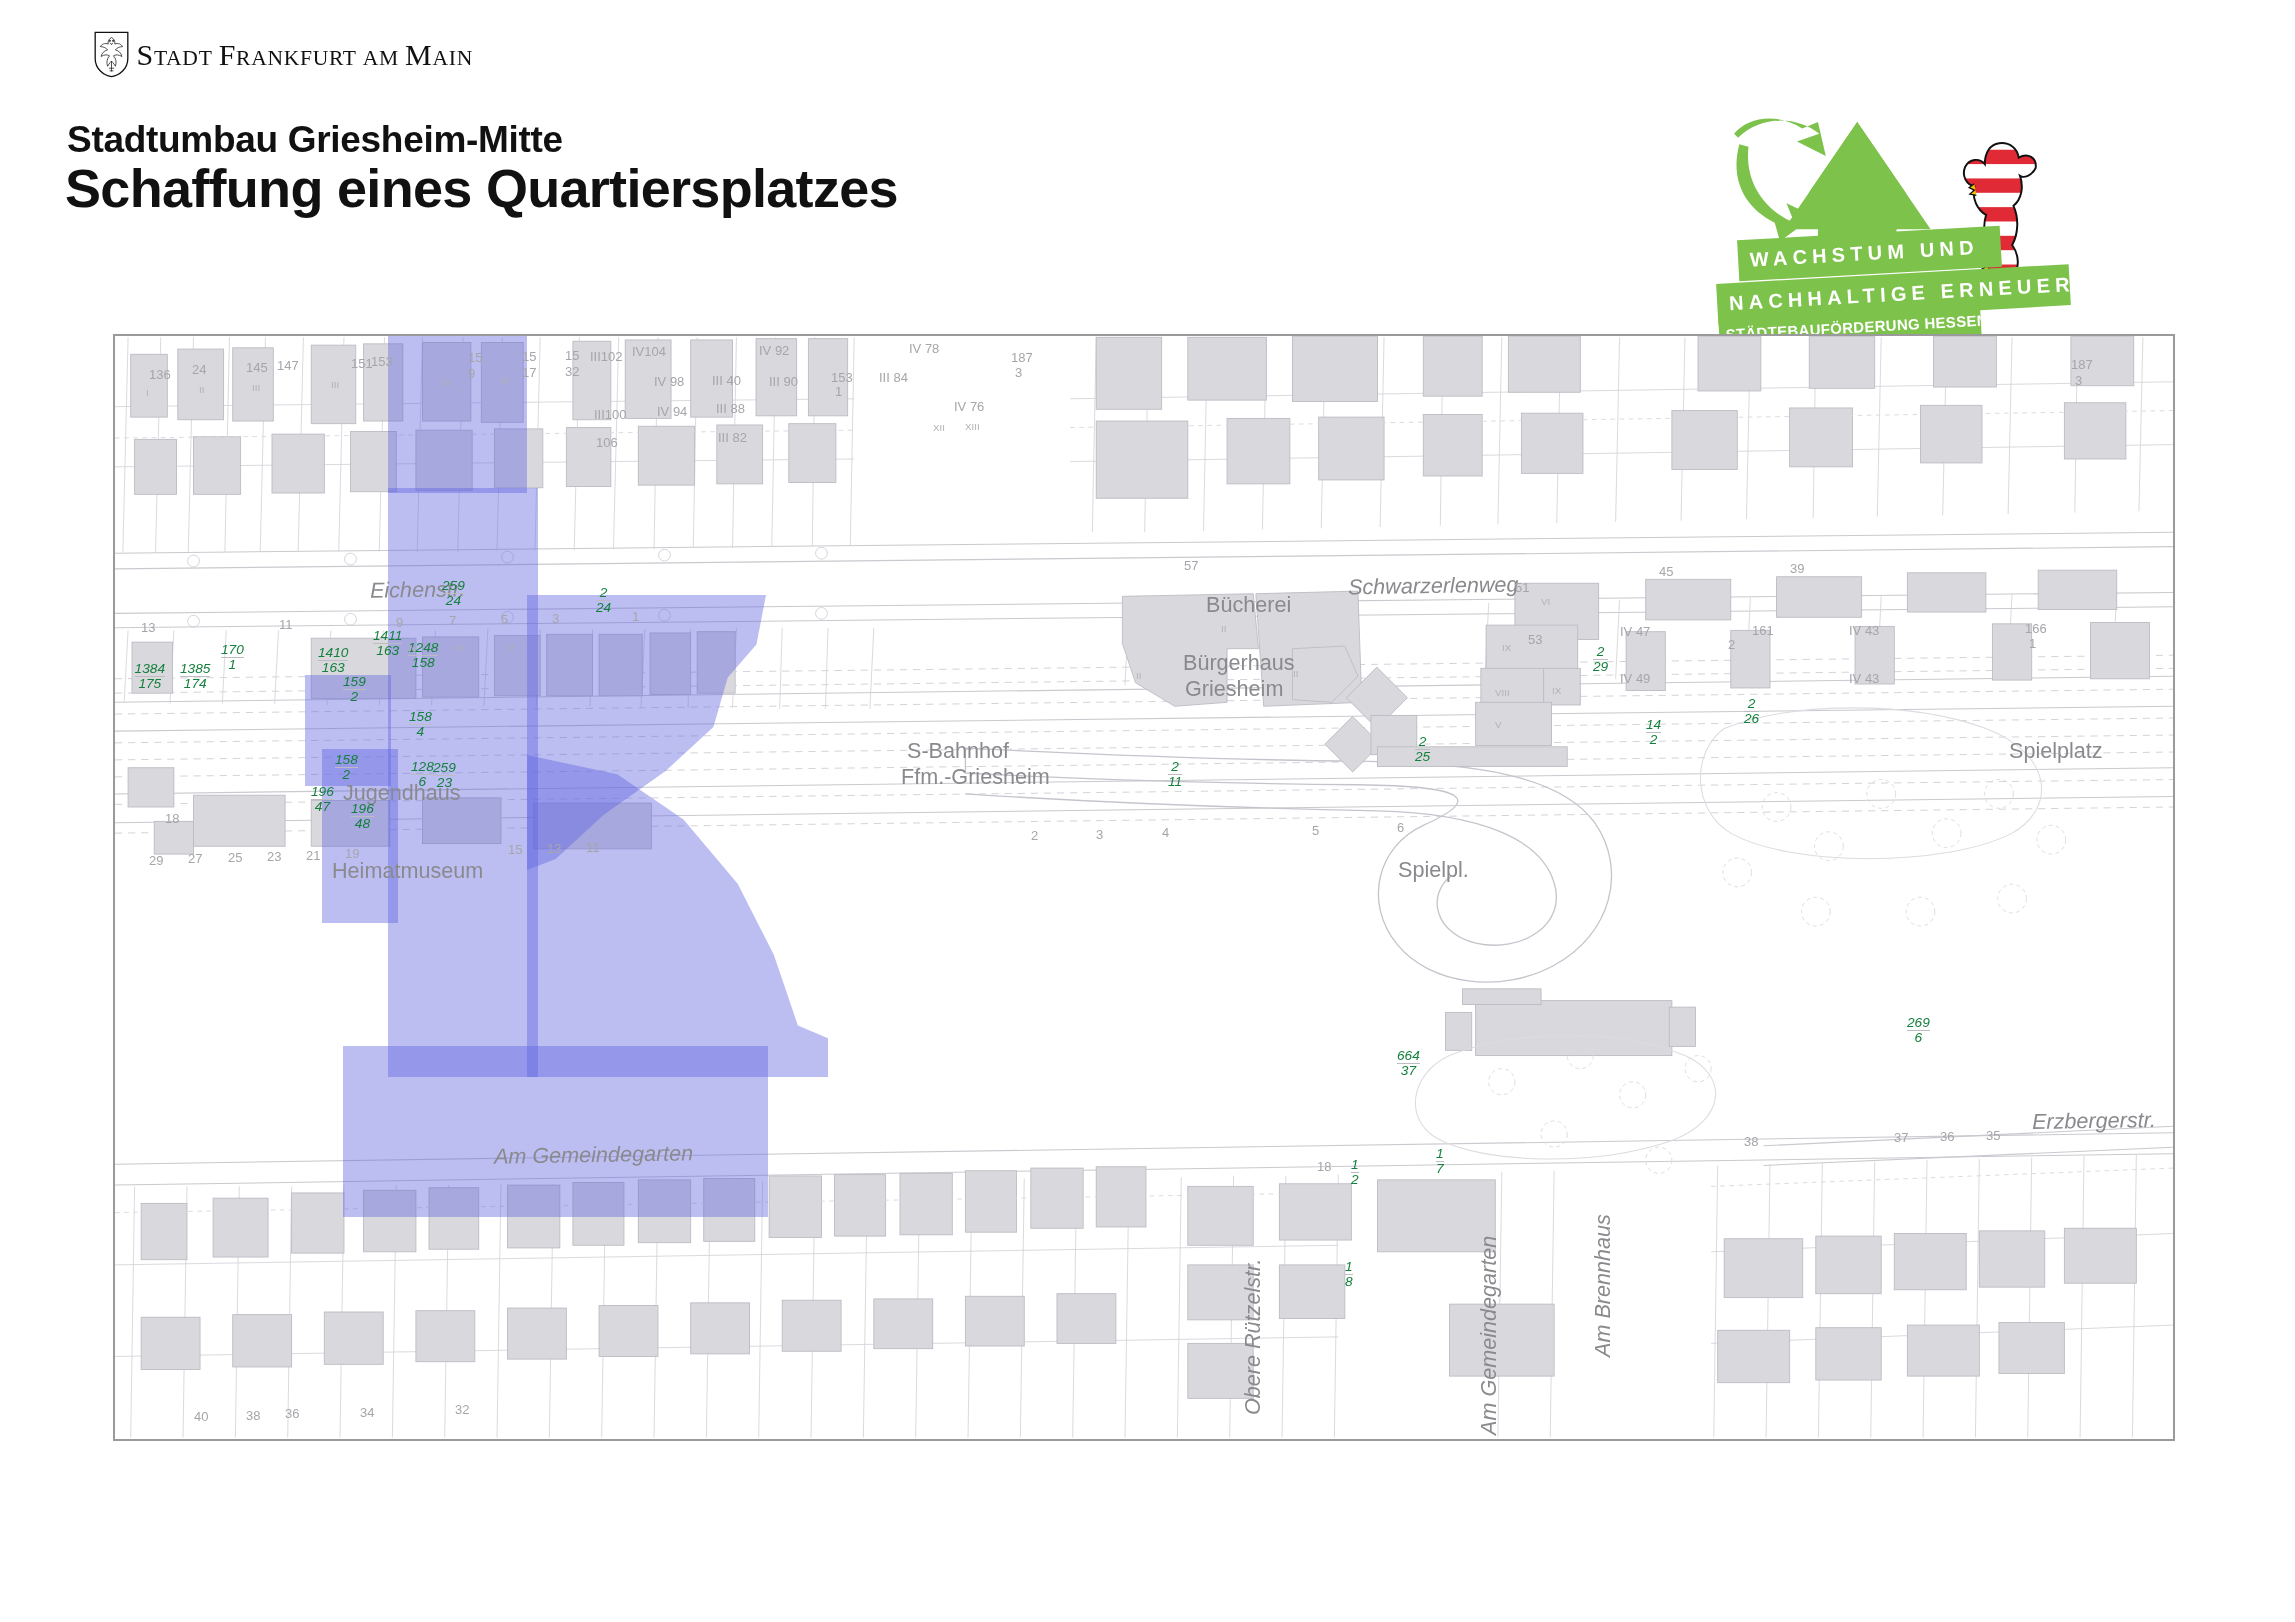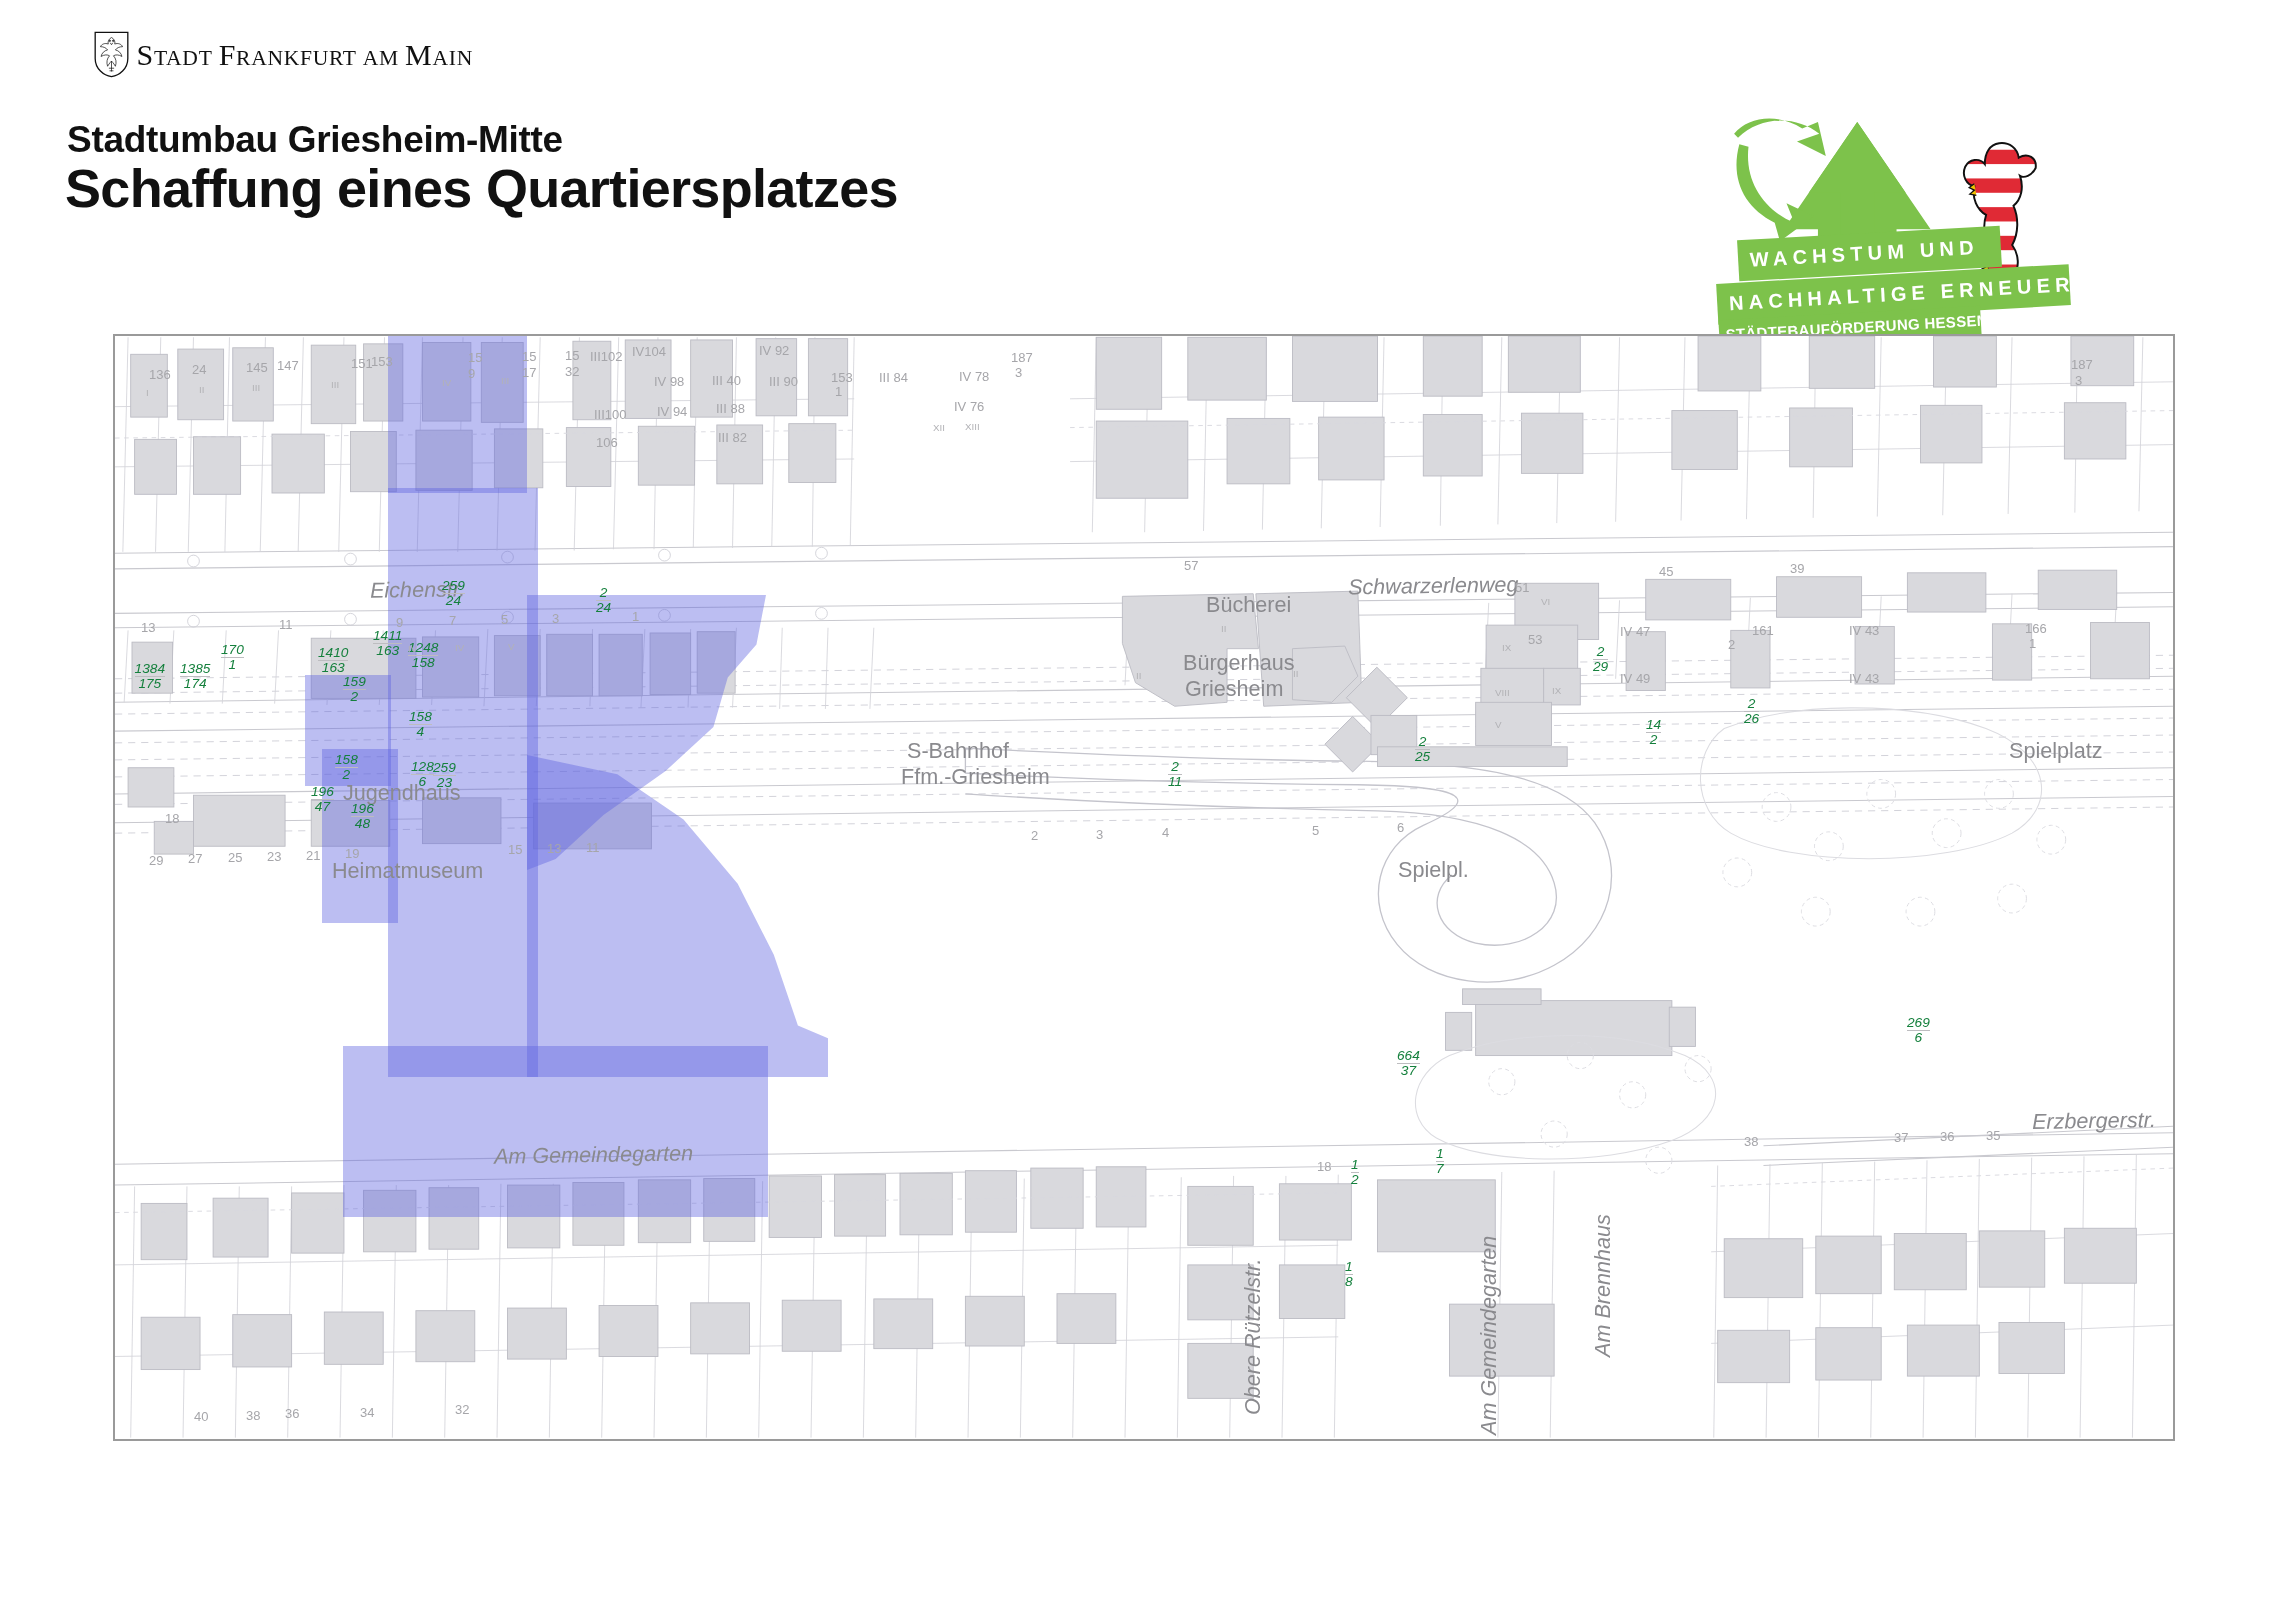--- a/index.html
+++ b/index.html
@@ -554,21 +554,21 @@
     <div class="mlabel small" style="left:539px; top:38px;">IV 98</div>
     <div class="mlabel small" style="left:542px; top:68px;">IV 94</div>
     <div class="mlabel small" style="left:597px; top:37px;">III 40</div>
     <div class="mlabel small" style="left:601px; top:65px;">III 88</div>
     <div class="mlabel small" style="left:603px; top:94px;">III 82</div>
     <div class="mlabel small" style="left:644px; top:6.5px;">IV 92</div>
     <div class="mlabel small" style="left:654px;top:38px;">III 90</div>
     <div class="mlabel small" style="left:716px;top:34px;">153</div>
     <div class="mlabel small" style="left:720px;top:48px;">1</div>
     <div class="mlabel small" style="left:764px;top:34px;">III 84</div>
-    <div class="mlabel small" style="left:844px;top:5.2px;margin-top:28px;">IV 78</div>
+    <div class="mlabel small" style="left:794px;top:5.2px;">IV 78</div>
     <div class="mlabel small" style="left:839px;top:63px;">IV 76</div>
     <div class="mlabel small" style="left:896px;top:14.4px;">187</div>
     <div class="mlabel small" style="left:900px;top:29px;">3</div>
     <div class="mlabel small" style="left:1956px;top:21px;">187</div>
     <div class="mlabel small" style="left:1960px;top:37px;">3</div>
 
     <div class="mlabel small" style="left:26px;  top:284px;">13</div>
     <div class="mlabel small" style="left:164px; top:281px;">11</div>
     <div class="mlabel small" style="left:281px; top:279px;">9</div>
     <div class="mlabel small" style="left:334px; top:277px;">7</div>

